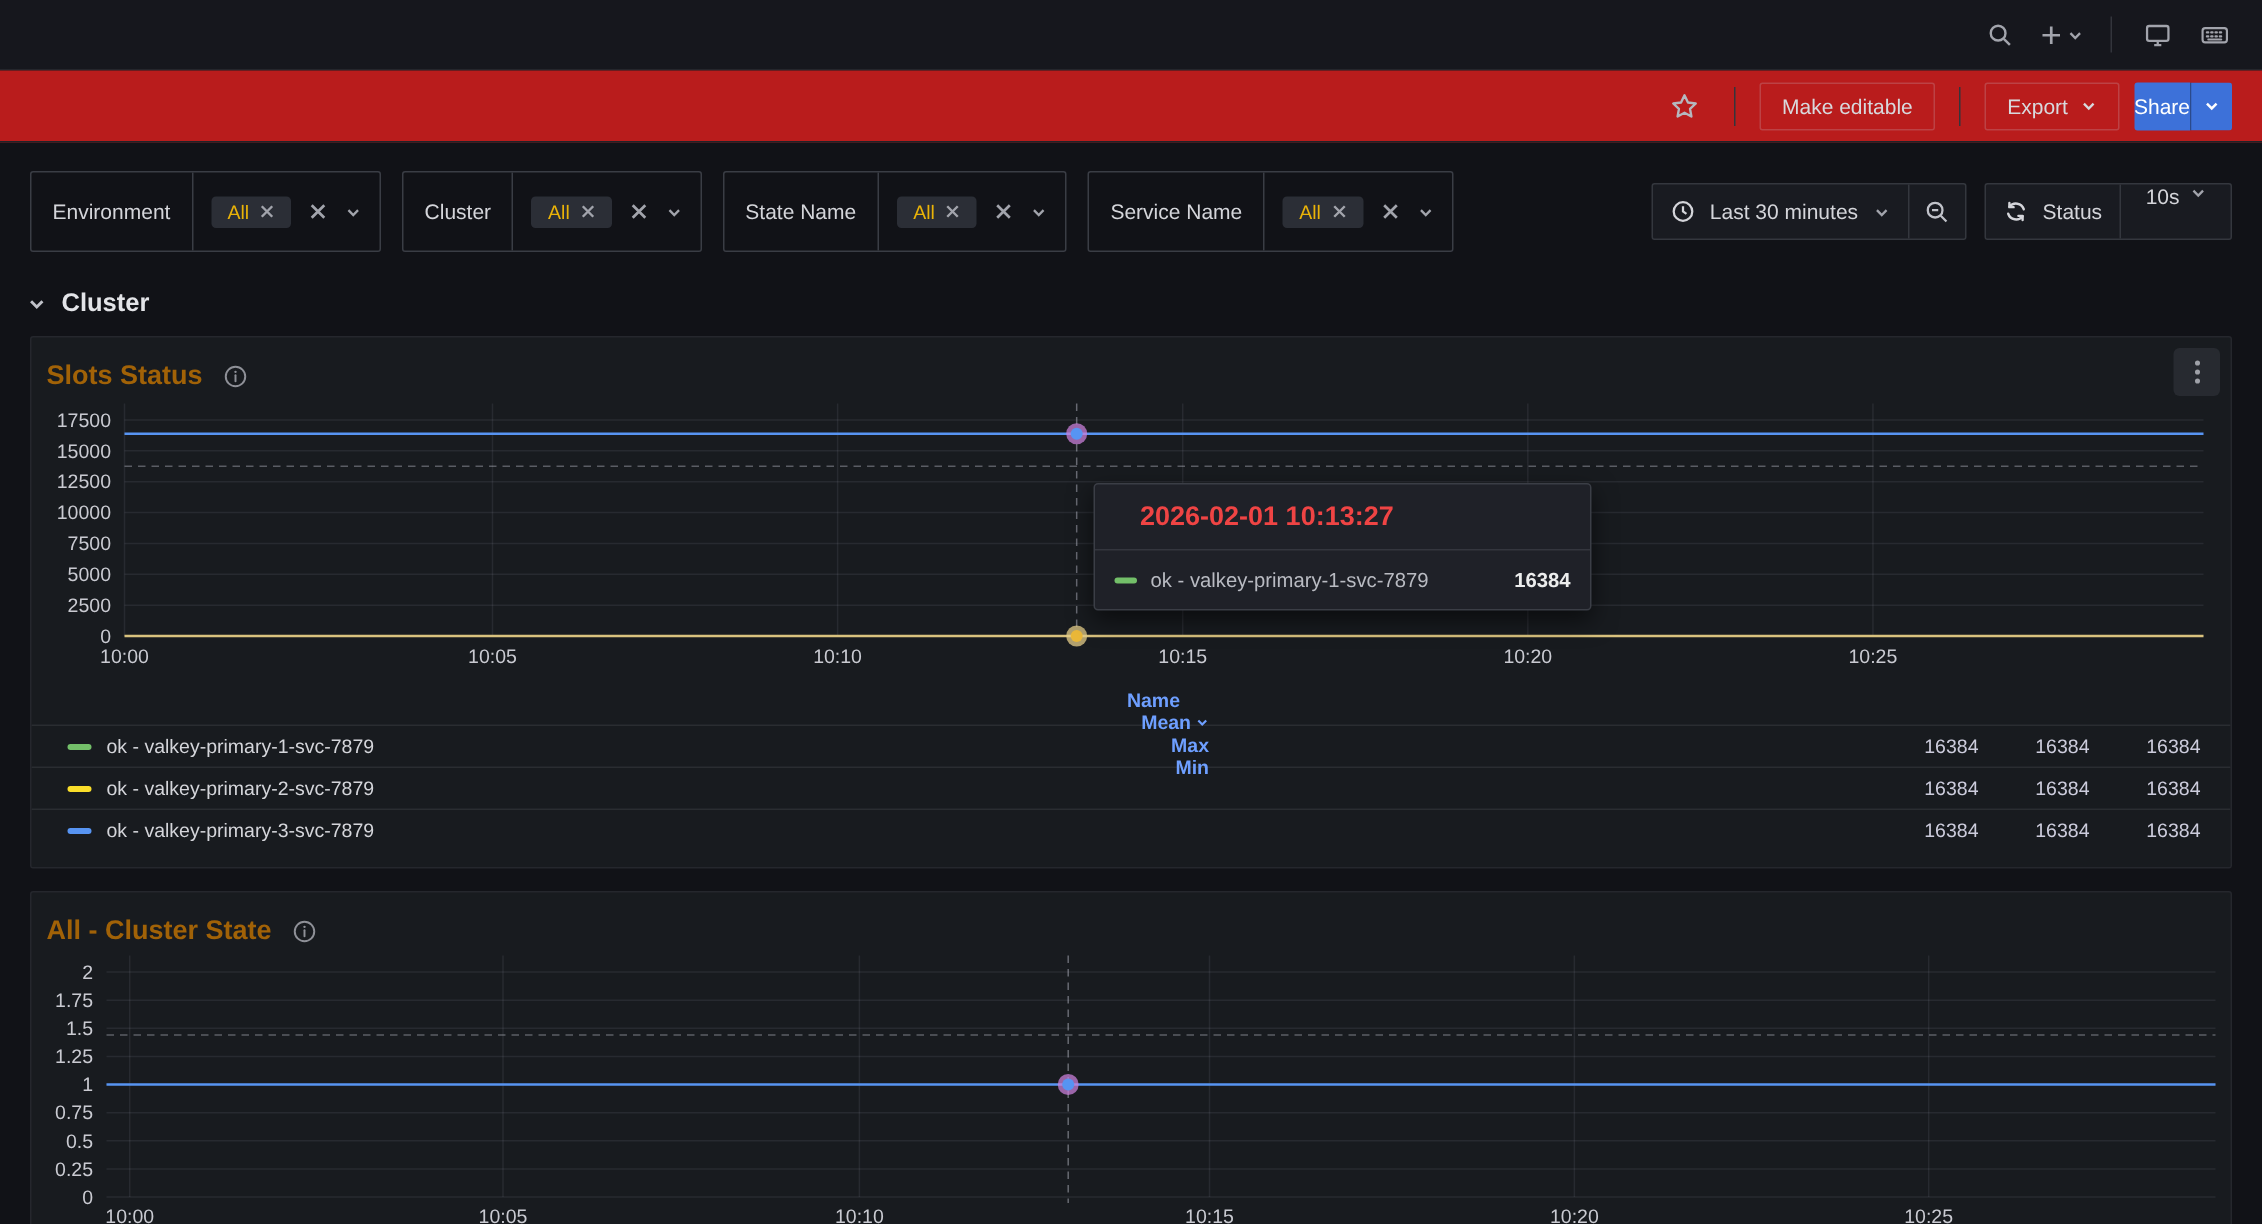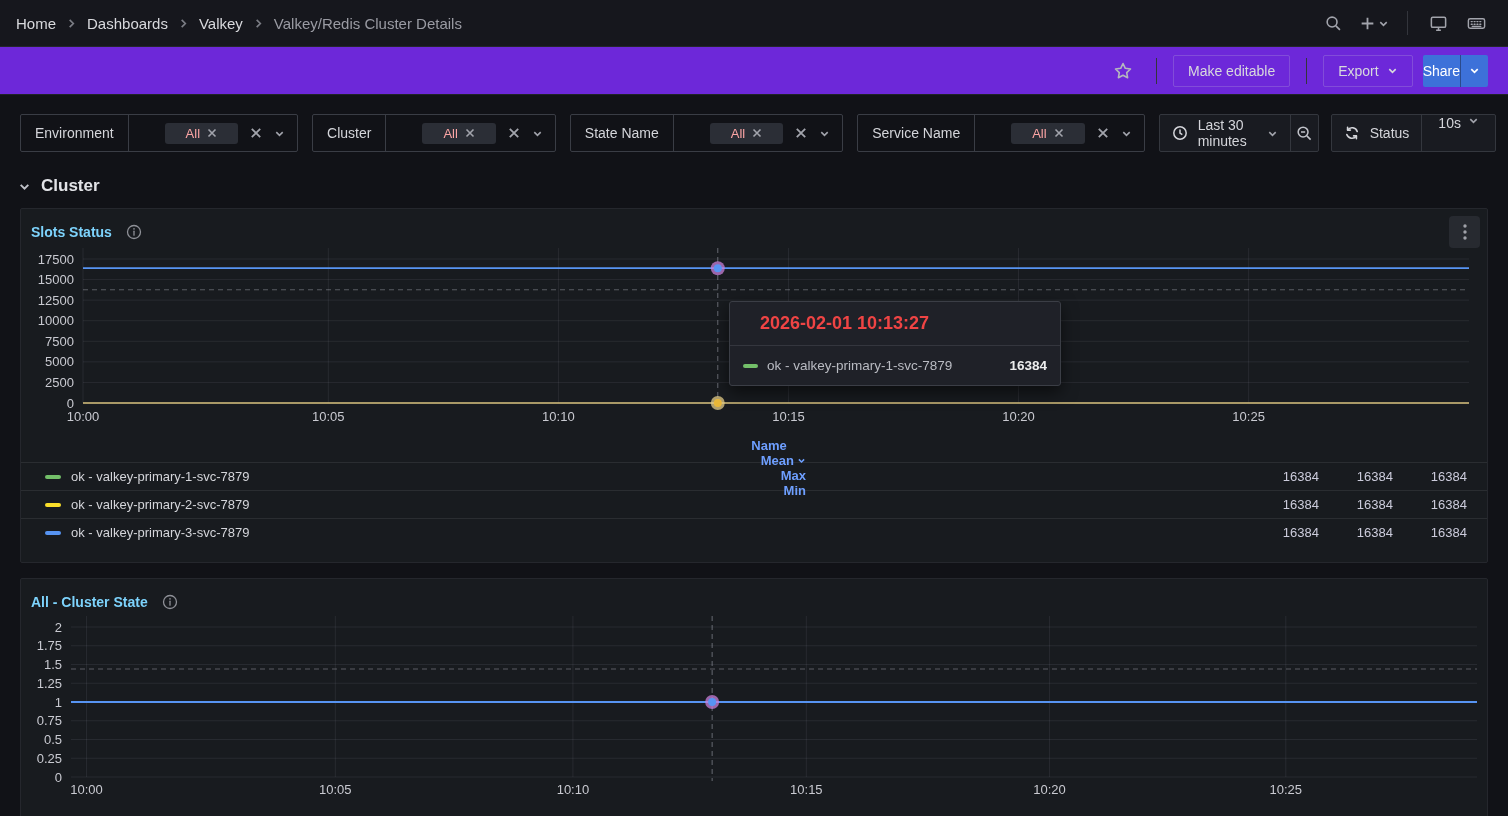--- a/index.html
+++ b/index.html
@@ -22,21 +22,21 @@
   .crumb { color:#d8d9dd; cursor:pointer; }
   .crumb-sep { color:#7b7d85; }
   .crumb-current { color:#9a9ba3; font-weight:400; }
   .nav-right { margin-left:auto; display:flex; align-items:center; gap:6px; }
   .nav-icon-btn { width:32px; height:32px; border-radius:4px; display:flex; align-items:center; justify-content:center; color:#a2a4ac; cursor:pointer; }
   .nav-divider { width:1px; height:24px; background:#33353c; margin:0 8px; }
   .plus-group { display:flex; align-items:center; gap:2px; color:#a2a4ac; cursor:pointer; padding:0 4px; }
 
   
   .action-bar {
-    height:48px; background:#6d28d9; border-bottom:1px solid #202228;
+    height:48px; background:#b91c1c; border-bottom:1px solid #202228;
     display:flex; align-items:center; justify-content:flex-end; padding:0 20px; gap:10px;
   }
   .star-btn { width:34px; height:32px; display:flex; align-items:center; justify-content:center; color:#b5b7be; cursor:pointer; }
   .bar-divider { width:1px; height:26px; background:#33353c; margin:0 6px; }
   .btn {
     height:32px; display:inline-flex; align-items:center; gap:8px; padding:0 14px;
     border:1px solid rgba(204,204,220,0.22); border-radius:2px; background:transparent;
     color:#d8d9dd; font-size:14px; font-weight:500; cursor:pointer; font-family:inherit;
   }
   .share-split { display:flex; }
@@ -45,24 +45,24 @@
     background:#3d71d9; border:none; border-radius:2px 0 0 2px;
     color:#ffffff; font-size:14px; font-weight:500; cursor:pointer; font-family:inherit;
   }
   .btn-primary-caret {
     width:28px; height:32px; background:#3d71d9; border:none; border-left:1px solid rgba(17,18,23,0.4);
     border-radius:0 2px 2px 0; color:#fff; display:flex; align-items:center; justify-content:center; cursor:pointer;
   }
 
   
   .filter-row { margin:19px 20px 0 20px; display:flex; align-items:center; gap:14px; }
-  .filter-group { height:38px; display:flex; align-items:stretch; border:1px solid #3a3d45; border-radius:2px; }
+  .filter-group { height:54px; display:flex; align-items:stretch; border:1px solid #3a3d45; border-radius:2px; }
   .filter-label { display:flex; align-items:center; padding:0 14px; border-right:1px solid #3a3d45; font-size:14px; color:#d4d5da; cursor:pointer; white-space:nowrap; }
   .filter-value { display:flex; align-items:center; gap:12px; padding:0 12px; cursor:pointer; }
-  .filter-pill { display:flex; align-items:center; gap:7px; background:#2b2e36; border-radius:3px; padding:3px 21px; font-size:13px; color:#fca5a5;margin-left:24px; }
+  .filter-pill { display:flex; align-items:center; gap:7px; background:#2b2e36; border-radius:3px; padding:3px 11px; font-size:13px; color:#eab308; }
   .pill-x, .clear-x { color:#a2a4ac; display:inline-flex; cursor:pointer; }
   .chev { color:#a2a4ac; display:inline-flex; }
 
   .time-controls { margin-left:auto; display:flex; align-items:center; gap:12px; }
   .time-group, .refresh-group {
     height:38px; display:flex; align-items:center; border:1px solid #34373e; border-radius:2px;
     background:#191b21; color:#d4d5da; font-size:14px; font-weight:500;
   }
   .time-main { display:flex; align-items:center; gap:10px; padding:0 12px; cursor:pointer; }
   .time-zoomout { display:flex; align-items:center; justify-content:center; width:38px; height:100%; border-left:1px solid #34373e; cursor:pointer; color:#c0c2c9; }
@@ -75,21 +75,21 @@
   .section-chev { color:#c0c2c9; }
 
   
   .panel {
     margin:0 20px; width:1468px; background:#181b1f; border:1px solid #25272d;
     border-radius:2px; position:relative; overflow:hidden;
   }
   .panel-1 { height:355px; }
   .panel-2 { height:245px; margin-top:15px; }
   .panel-header { display:flex; align-items:center; padding:15px 10px 0 10px; gap:14px; }
-  .panel-title { font-size:14px; font-weight:700; color:#7dd3fc; }
+  .panel-title { font-size:18px; font-weight:700; color:#a16207; }
   .info-icon { color:#8e9097; display:inline-flex; cursor:pointer; }
   .kebab-btn {
     position:absolute; top:7px; right:7px; width:31px; height:32px; background:#272a30;
     border-radius:4px; display:flex; align-items:center; justify-content:center; cursor:pointer; color:#9fa1a8;
   }
   .chart-wrap { position:relative; }
 
   
   .legend { margin-top:2px; font-size:13px; }
   .legend-header { display:flex; align-items:center; height:24px; padding-left:50px; padding-right:20px; color:#6e9fff; font-weight:700;flex-direction:column; }
@@ -107,41 +107,20 @@
   }
   .tooltip-header { padding:11px 30px; font-size:18px; font-weight:700; color:#ef4444; border-bottom:1px solid rgba(204,204,220,0.12); }
   .tooltip-row { padding:12px 13px; display:flex; align-items:center; gap:9px; font-size:13.5px; }
   .tooltip-series { color:#b9bbc2; }
   .tooltip-value { margin-left:auto; font-weight:700; color:#eceded; }
 </style>
 </head>
 <body>
 
 <div class="top-nav">
-  <div class="breadcrumb">
-    <span class="crumb">Home</span>
-    <span class="crumb-sep icon">
-        <svg width="11" height="11" viewBox="0 0 12 12" fill="none" stroke="currentColor" stroke-width="1.8">
-          <path d="M4 2l4 4-4 4"></path>
-        </svg>
-      </span>
-    <span class="crumb">Dashboards</span>
-    <span class="crumb-sep icon">
-        <svg width="11" height="11" viewBox="0 0 12 12" fill="none" stroke="currentColor" stroke-width="1.8">
-          <path d="M4 2l4 4-4 4"></path>
-        </svg>
-      </span>
-    <span class="crumb">Valkey</span>
-    <span class="crumb-sep icon">
-        <svg width="11" height="11" viewBox="0 0 12 12" fill="none" stroke="currentColor" stroke-width="1.8">
-          <path d="M4 2l4 4-4 4"></path>
-        </svg>
-      </span>
-    <span class="crumb-current">Valkey/Redis Cluster Details</span>
-  </div>
   <div class="nav-right">
     <span class="nav-icon-btn">
       <svg width="17" height="17" viewBox="0 0 18 18" fill="none" stroke="currentColor" stroke-width="1.7">
           <circle cx="7.5" cy="7.5" r="5.2"></circle>
           <path d="M11.5 11.5l4.3 4.3"></path>
         </svg>
     </span>
     <span class="plus-group">
       <span class="icon">
           <svg width="17" height="17" viewBox="0 0 16 16" fill="none" stroke="currentColor" stroke-width="1.7">

